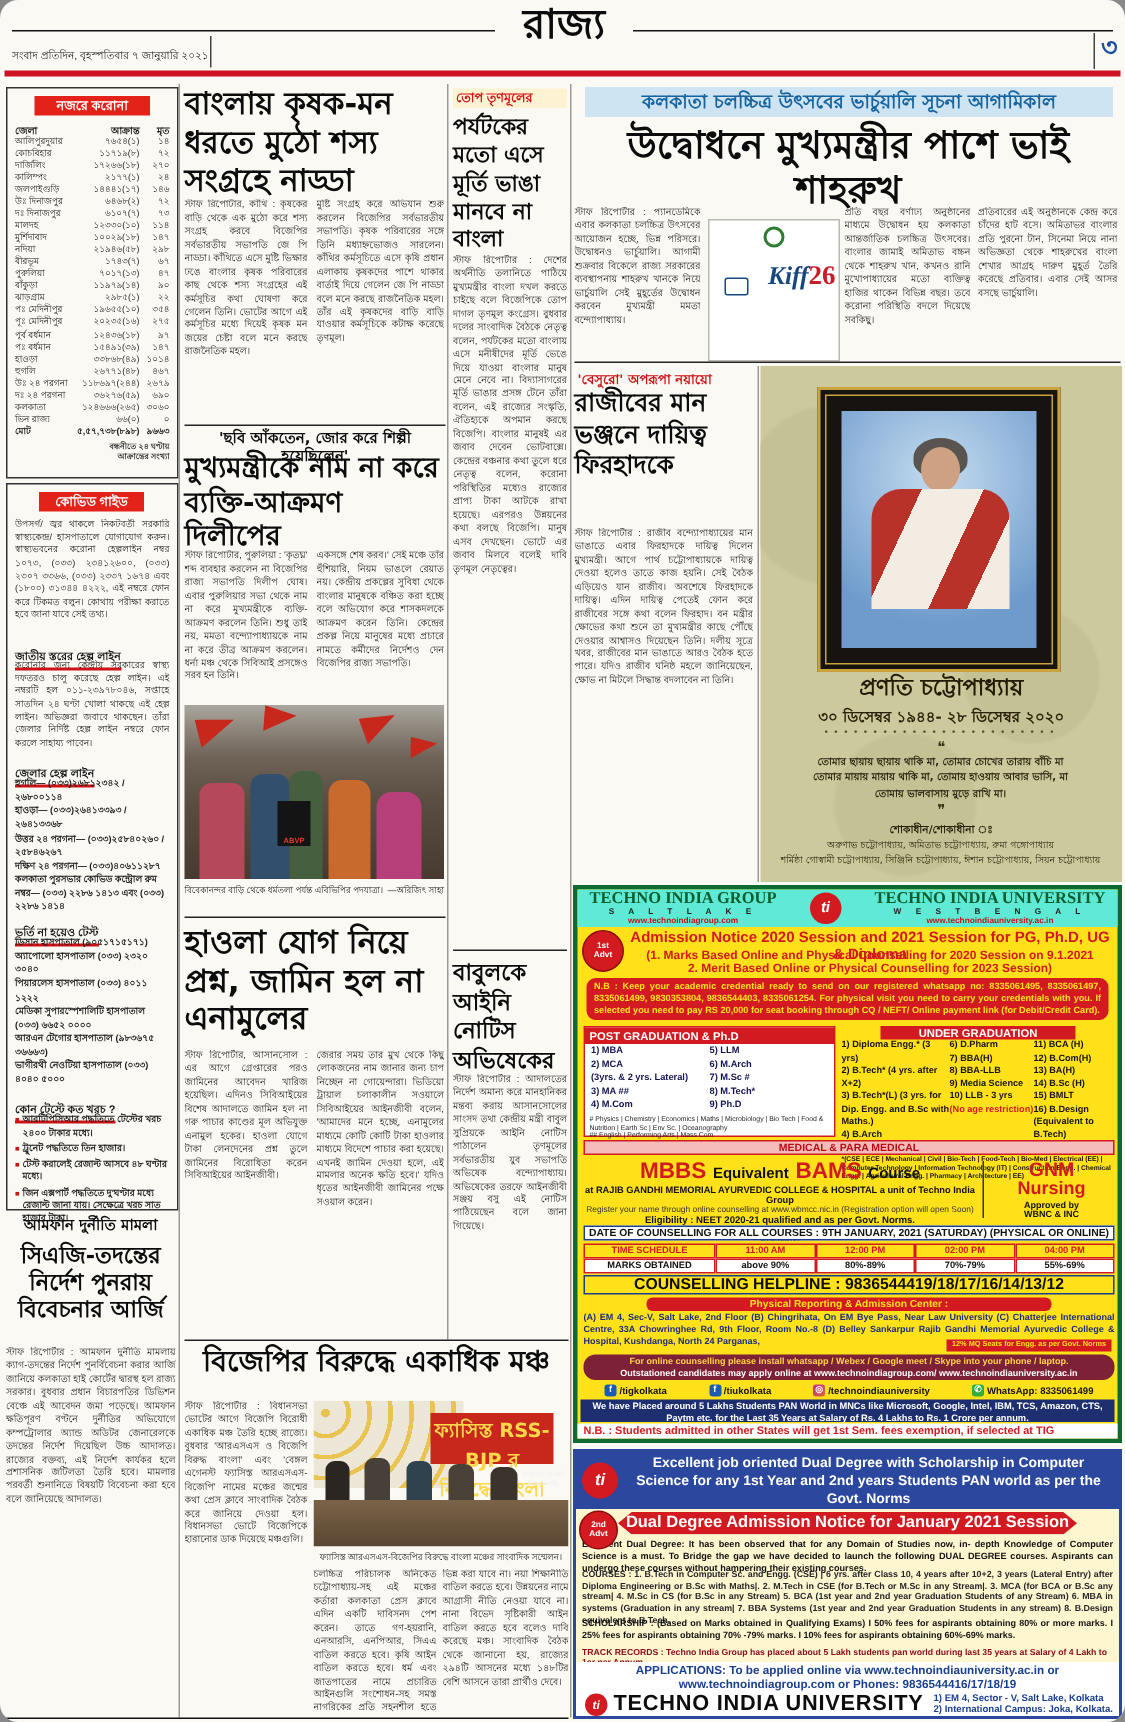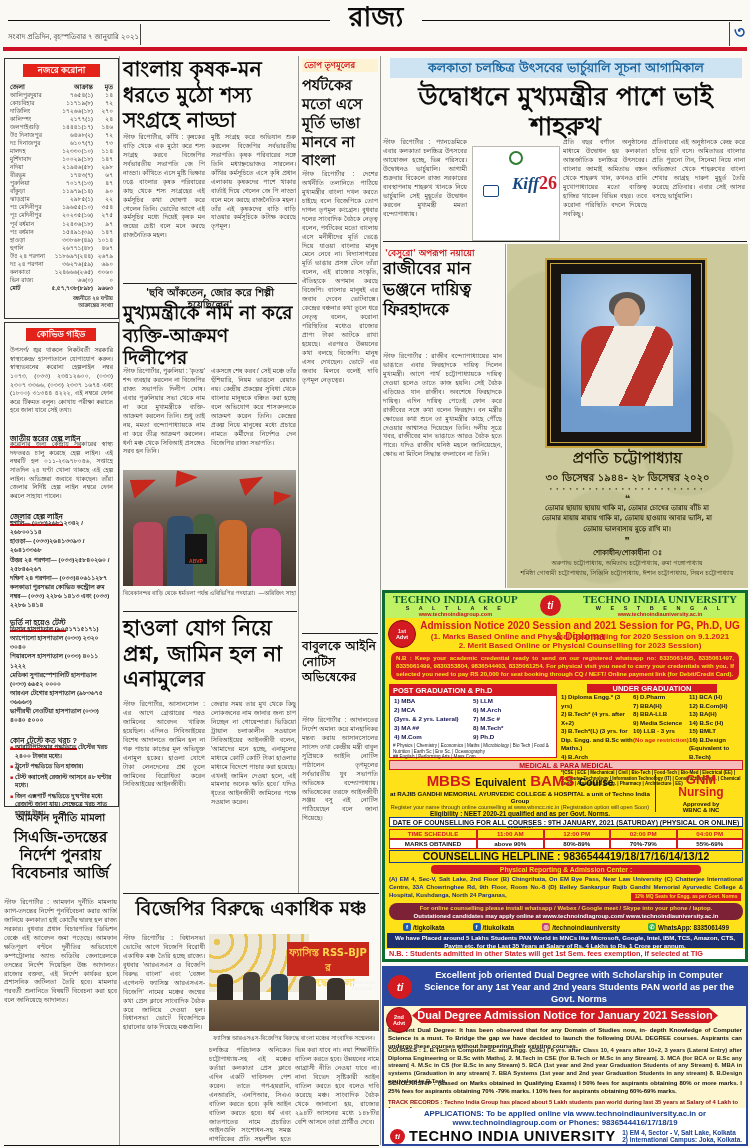--- a/index.html
+++ b/index.html
@@ -1,17 +1,17 @@
 <!DOCTYPE html>
 <html><head>
 <meta charset="utf-8">
 <style>
   html,body{margin:0;padding:0;background:#888;}
   .page{position:relative;width:750px;height:1148px;background:#faf9f4;overflow:hidden;
-        font-family:"Liberation Sans",sans-serif;color:#141414;}
+        font-family:"Liberation Sans",sans-serif;color:#141414;border-radius:12px;}
   .abs{position:absolute;}
   .vline{position:absolute;width:0;border-left:1px solid #9a9a94;}
   .hline{position:absolute;height:0;border-top:1px solid #222;}
   .body-txt{font-size:6.3px;line-height:1.42;text-align:justify;color:#1d1d1d;overflow:hidden;}
   .hl{font-weight:bold;color:#0c0c0c;line-height:1.18;font-family:"DejaVu Sans","Liberation Sans",sans-serif;}
   .redbox{background:#e32219;color:#fff;font-weight:bold;text-align:center;}
   .subhead{font-weight:bold;font-size:7.3px;color:#111;display:inline-block;border-bottom:2px solid #d01217;padding-bottom:1px;}
   .crow{display:flex;font-size:5.9px;line-height:1.36;color:#1a1a1a;}
   .crow span:nth-child(1){flex:1;text-align:left;}
   .crow span:nth-child(2){width:44px;text-align:right;}
@@ -302,30 +302,30 @@
     <span class="cap">বিবেকানন্দর বাড়ি থেকে ধর্মতলা পর্যন্ত এবিভিপির পদযাত্রা।</span>
     <span class="cap" style="white-space:nowrap;">—অরিজিৎ সাহা</span>
   </div>
 
   <div class="hline" style="left:123px;top:611px;width:174px;"></div>
   <div class="abs hl" style="left:123px;top:616px;width:174px;font-size:21px;line-height:1.22;">হাওলা যোগ নিয়ে প্রশ্ন, জামিন হল না এনামুলের</div>
   <div class="abs body-txt" style="left:123px;top:700px;width:82px;height:190px;">স্টাফ রিপোর্টার, আসানসোল : এর আগে গ্রেপ্তারের পরও জামিনের আবেদন খারিজ হয়েছিল। এদিনও সিবিআইয়ের বিশেষ আদালতে জামিন হল না গরু পাচার কাণ্ডের মূল অভিযুক্ত এনামুল হকের। হাওলা যোগে টাকা লেনদেনের প্রশ্ন তুলে জামিনের বিরোধিতা করেন সিবিআইয়ের আইনজীবী।</div>
   <div class="abs body-txt" style="left:211px;top:700px;width:85px;height:190px;">জেরার সময় তার মুখ থেকে কিছু লোকজনের নাম জানার জন্য চাপ নিচ্ছেন না গোয়েন্দারা। ভিডিয়ো ট্রায়াল চলাকালীন সওয়ালে সিবিআইয়ের আইনজীবী বলেন, 'আমাদের মনে হচ্ছে, এনামুলের মাধ্যমে কোটি কোটি টাকা হাওলার মাধ্যমে বিদেশে পাচার করা হয়েছে। এখনই জামিন দেওয়া হলে, এই মামলার অনেক ক্ষতি হবে।' যদিও ধৃতের আইনজীবী জামিনের পক্ষে সওয়াল করেন।</div>
 
   <div class="hline" style="left:302px;top:633px;width:76px;"></div>
-  <div class="abs hl" style="left:302px;top:639px;width:76px;font-size:12px;line-height:1.3;">বাবুলকে আইনি নোটিস অভিষেকের</div>
+  <div class="abs hl" style="left:302px;top:639px;width:76px;font-size:15px;line-height:1.3;">বাবুলকে আইনি নোটিস অভিষেকের</div>
   <div class="abs body-txt" style="left:302px;top:716px;width:76px;height:174px;">স্টাফ রিপোর্টার : আদালতের নির্দেশ অমান্য করে মানহানিকর মন্তব্য করায় আসানসোলের সাংসদ তথা কেন্দ্রীয় মন্ত্রী বাবুল সুপ্রিয়কে আইনি নোটিস পাঠালেন তৃণমূলের সর্বভারতীয় যুব সভাপতি অভিষেক বন্দ্যোপাধ্যায়। অভিষেকের তরফে আইনজীবী সঞ্জয় বসু এই নোটিস পাঠিয়েছেন বলে জানা গিয়েছে।</div>
 
   <div class="hline" style="left:123px;top:893px;width:256px;"></div>
   <div class="abs hl" style="left:123px;top:897px;width:256px;text-align:center;font-size:19px;">বিজেপির বিরুদ্ধে একাধিক মঞ্চ</div>
   <div class="abs body-txt" style="left:123px;top:934px;width:82px;height:208px;">স্টাফ রিপোর্টার : বিধানসভা ভোটের আগে বিজেপি বিরোধী একাধিক মঞ্চ তৈরি হচ্ছে রাজ্যে। বুধবার 'আরএসএস ও বিজেপি বিরুদ্ধ বাংলা' এবং 'বেঙ্গল এগেনস্ট ফ্যাসিস্ত আরএসএস-বিজেপি' নামের মঞ্চের জন্মের কথা প্রেস ক্লাবে সাংবাদিক বৈঠক করে জানিয়ে দেওয়া হল। বিধানসভা ভোটে বিজেপিকে হারানোর ডাক দিয়েছে মঞ্চগুলি।</div>
 
   <div class="photo" style="left:209px;top:934px;width:170px;height:97px;background:linear-gradient(180deg,#837softened 0%,#6e5f47 0%,#544736 45%,#3a3026 100%);">
     <div class="abs" style="left:0;top:0;width:100px;height:58px;background:repeating-radial-gradient(circle at 8px 8px,#e6b72a 0 3px,#e9e2cf 3px 14px);opacity:0.8;"></div>
-    <div class="abs" style="left:78px;top:8px;width:82px;height:34px;background:#c8271c;color:#ffd84a;font-weight:bold;text-align:center;font-size:10px;line-height:1.5;padding-top:3px;box-sizing:border-box;font-family:'DejaVu Sans',sans-serif;">
+    <div class="abs" style="left:78px;top:8px;width:82px;height:34px;background:#c8271c;color:#ffd84a;font-weight:bold;text-align:center;font-size:13px;line-height:1.5;padding-top:3px;box-sizing:border-box;font-family:'DejaVu Sans',sans-serif;">
       <div>ফ্যাসিস্ত RSS-BJP র</div>
       <div>বিরুদ্ধে বাংলা</div>
     </div>
     <div class="abs" style="left:138px;top:46px;width:30px;font-size:4.2px;font-weight:bold;color:#f2f2f2;line-height:1.5;text-align:center;">PRESS CLUB KOLKATA</div>
     <div class="abs" style="left:8px;top:40px;width:16px;height:26px;background:#2b2622;border-radius:6px 6px 0 0;"></div>
     <div class="abs" style="left:34px;top:38px;width:17px;height:28px;background:#474039;border-radius:6px 6px 0 0;"></div>
     <div class="abs" style="left:62px;top:40px;width:17px;height:26px;background:#31424f;border-radius:6px 6px 0 0;"></div>
     <div class="abs" style="left:90px;top:42px;width:17px;height:25px;background:#4a4238;border-radius:6px 6px 0 0;"></div>
     <div class="abs" style="left:118px;top:44px;width:18px;height:24px;background:#3a342c;border-radius:6px 6px 0 0;"></div>
     <div class="abs" style="left:0;top:66px;width:170px;height:31px;background:linear-gradient(180deg,#7a6347,#5a4633);"></div>
@@ -372,21 +372,21 @@
       <div>তোমায় ভালবাসায় মুড়ে রাখি মা।</div>
     </div>
     <div class="abs" style="left:0;top:291px;width:100%;text-align:center;font-size:10px;color:#3b3416;">❞</div>
     <div class="abs" style="left:0;top:303px;width:100%;text-align:center;font-size:7px;font-weight:bold;color:#241d08;">শোকাধীন/শোকাধীনা ঃ</div>
     <div class="abs" style="left:4px;top:314px;width:232px;text-align:center;font-size:6.2px;color:#2c250e;">অরুণাভ চট্টোপাধ্যায়, অমিতাভ চট্টোপাধ্যায়, রুমা গঙ্গোপাধ্যায়</div>
     <div class="abs" style="left:4px;top:324px;width:232px;text-align:center;font-size:6.2px;color:#2c250e;">শর্মিষ্ঠা গোস্বামী চট্টোপাধ্যায়, সিঞ্জিনি চট্টোপাধ্যায়, ঈশান চট্টোপাধ্যায়, সিয়ন চট্টোপাধ্যায়</div>
   </div>
 
   <div class="ad1">
    <div class="inner">
-    <div class="abs" style="left:0;top:0;width:360px;height:25px;background:#bef264;display:flex;align-items:center;justify-content:space-between;padding:0 8px;box-sizing:border-box;">
+    <div class="abs" style="left:0;top:0;width:360px;height:25px;background:#5eead4;display:flex;align-items:center;justify-content:space-between;padding:0 8px;box-sizing:border-box;">
       <div style="text-align:center;">
         <div class="gtitle">TECHNO INDIA GROUP</div>
         <div class="gsub">S A L T  L A K E</div>
         <div class="gurl">www.technoindiagroup.com</div>
       </div>
       <div class="tilogo" style="width:21px;height:21px;font-size:10px;">ti</div>
       <div style="text-align:center;">
         <div class="gtitle">TECHNO INDIA UNIVERSITY</div>
         <div class="gsub">W E S T  B E N G A L</div>
         <div class="gurl">www.technoindiauniversity.ac.in</div>

